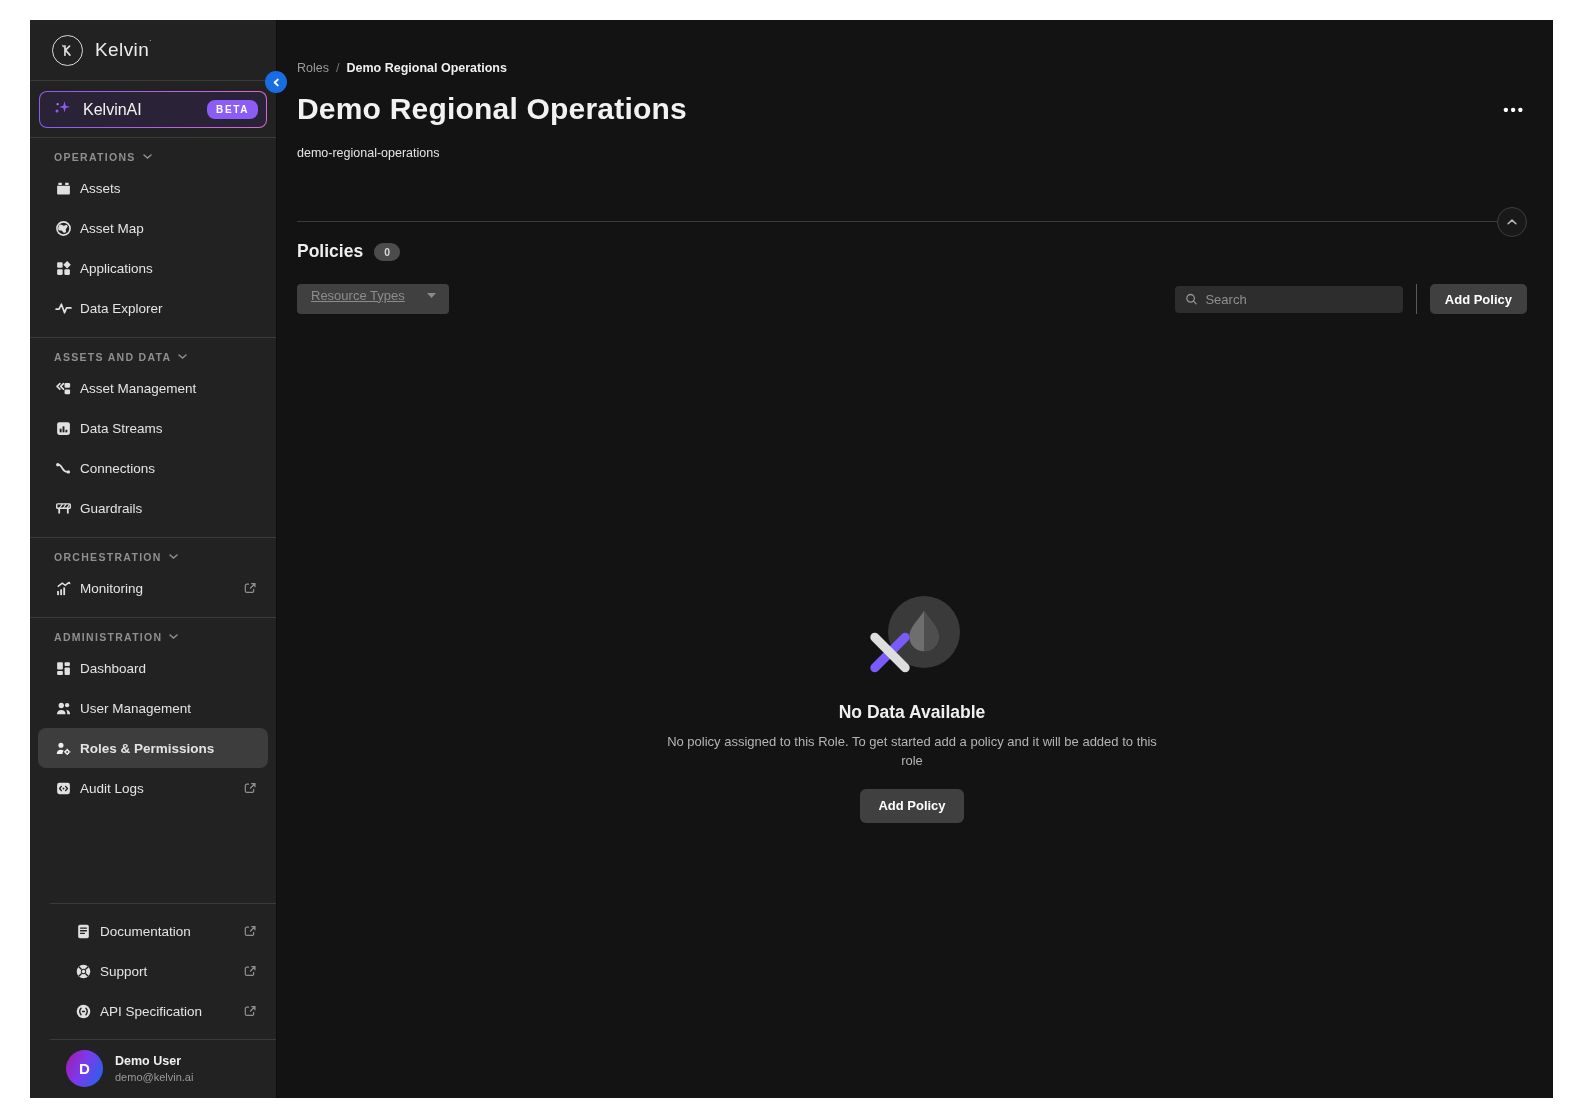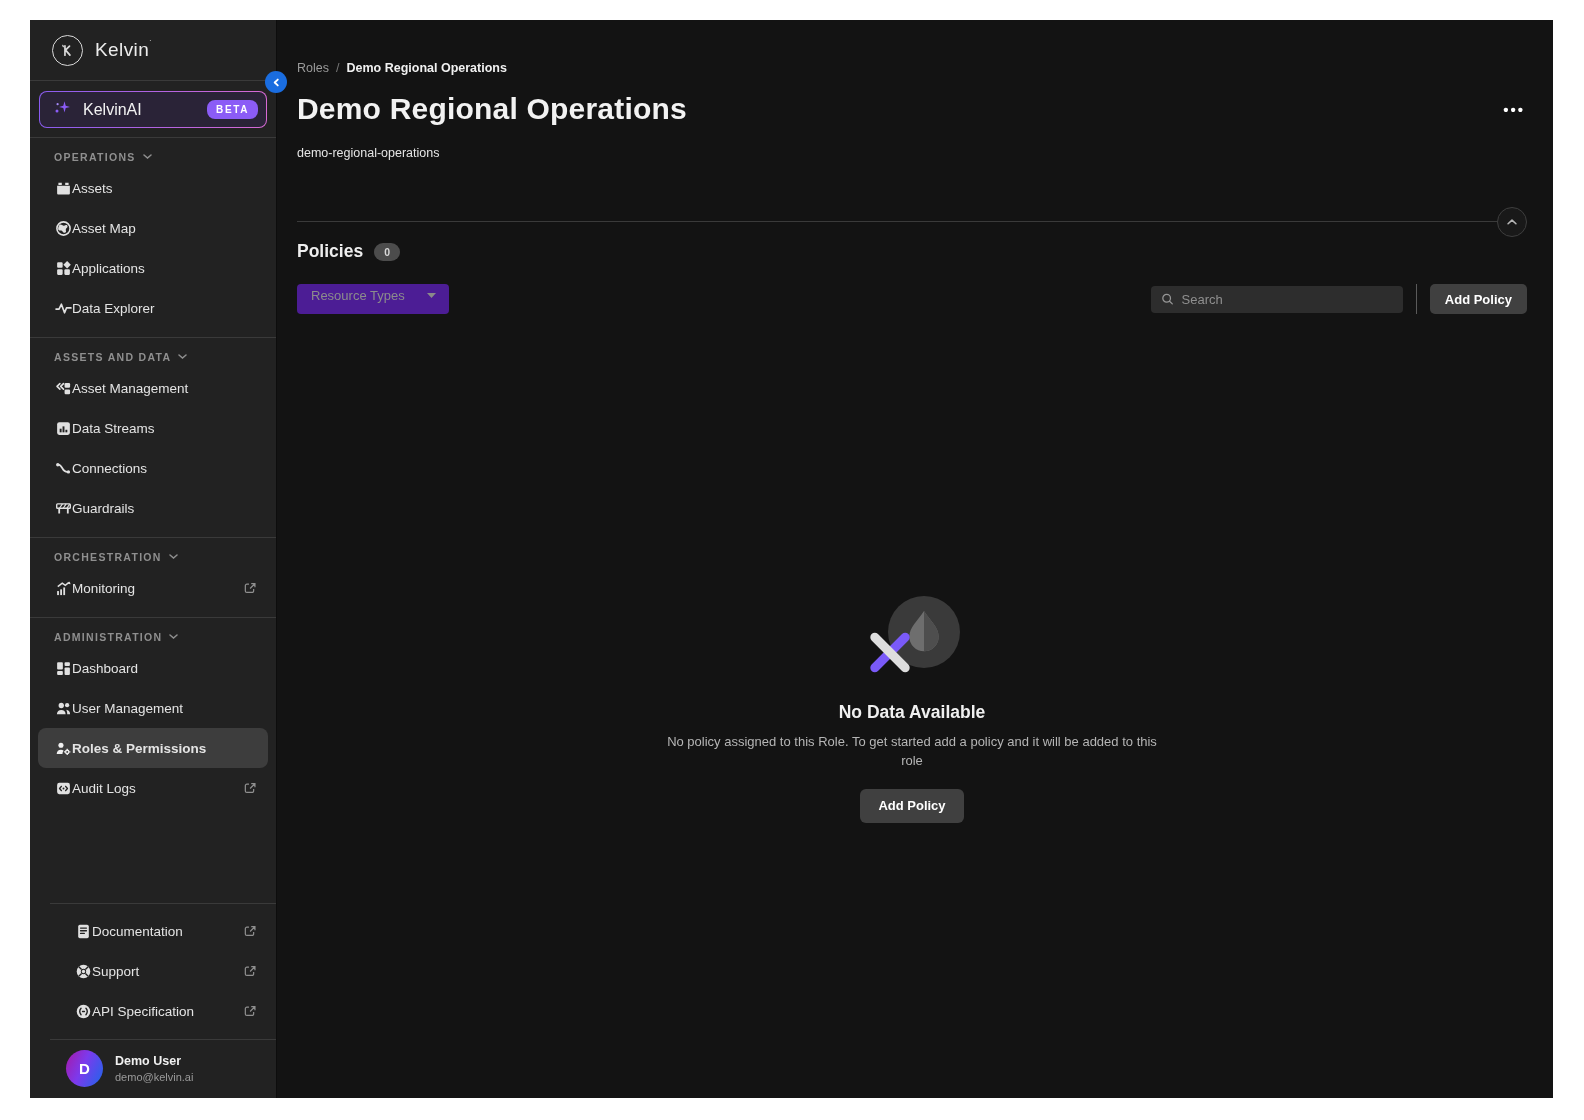--- a/index.html
+++ b/index.html
@@ -12,21 +12,21 @@
   .logo-circle { width:31px; height:31px; border:1.7px solid #d9d9d9; border-radius:50%; display:flex; align-items:center; justify-content:center; }
   .brand-name { color:#ececec; font-size:19px; letter-spacing:.4px; position:relative; }
   .brand-mark { font-size:9px; vertical-align:top; color:#bcbcbc; }
   .ai-item { margin:10px 9px 9px; height:37px; border-radius:8px; border:1px solid transparent;
     background:linear-gradient(#2a2337,#2a2337) padding-box, linear-gradient(90deg,#8a5cf0,#d76ad4) border-box;
     display:flex; align-items:center; gap:12px; padding:0 8px 0 13px; cursor:pointer; flex-shrink:0; }
   .ai-label { color:#f2f2f2; font-size:16px; }
   .beta-badge { margin-left:auto; background:#8b5cf6; color:#ffffff; font-size:10px; font-weight:bold; letter-spacing:1.6px; padding:4px 9px; border-radius:8px; }
   .sb-divider { height:1px; background:#3a3a3a; flex-shrink:0; }
   .nav-heading { display:flex; align-items:center; gap:7px; padding:13px 0 5px 24px; font-size:10.5px; font-weight:bold; letter-spacing:1.3px; color:#8f8f8f; flex-shrink:0; }
-  .nav-item { display:flex; align-items:center; height:40px; margin:0 8px; padding:0 11px 0 16px; gap:0; border-radius:8px; color:#e4e4e4; font-size:13.5px; cursor:pointer; flex-shrink:0; }
+  .nav-item { display:flex; align-items:center; height:40px; margin:0 8px; padding:0 11px 0 16px; gap:8px; border-radius:8px; color:#e4e4e4; font-size:13.5px; cursor:pointer; flex-shrink:0; }
   .nav-item.selected { background:#3d3d3d; font-weight:bold; }
   .nav-item .ico { width:18px; display:flex; justify-content:center; }
   .ext { margin-left:auto; display:flex; }
   .sb-footer { margin-top:auto; flex-shrink:0;padding-left:20px; }
   .user-row { display:flex; align-items:center; gap:12px; padding:10px 16px 12px 16px; height:58px; cursor:pointer; }
   .avatar { width:37px; height:37px; border-radius:50%; background:linear-gradient(115deg,#a21caf 5%,#7c3aed 45%,#2563eb 95%); color:#fff; font-size:15px; font-weight:bold; display:flex; align-items:center; justify-content:center; flex-shrink:0; }
   .user-name { color:#f0f0f0; font-size:12.5px; font-weight:bold; }
   .user-email { color:#9a9a9a; font-size:11px; margin-top:3px; }
   .collapse-btn { position:absolute; left:235px; top:51px; width:22px; height:22px; border-radius:50%; background:#1a6de0; display:flex; align-items:center; justify-content:center; z-index:6; cursor:pointer; }
 
@@ -40,23 +40,23 @@
   .page-title { color:#f2f2f2; font-size:30px; font-weight:bold; letter-spacing:.2px; }
   .more-btn { color:#ffffff; font-size:15px; font-weight:bold; letter-spacing:2px; cursor:pointer; padding:4px 2px; }
   .page-subtitle { color:#e5e5e5; font-size:12.5px; margin-top:20px; }
   .divider-row { position:relative; margin-top:47px; height:30px; }
   .divider-row .line { position:absolute; top:14px; left:0; right:14px; height:1px; background:#3a3a3a; }
   .panel-toggle { position:absolute; right:0; top:0; width:30px; height:30px; border-radius:50%; background:#191919; border:1px solid #3e3e3e; display:flex; align-items:center; justify-content:center; cursor:pointer; }
   .policies-head { display:flex; align-items:center; gap:11px; margin-top:4px; }
   .policies-title { color:#eeeeee; font-size:17.5px; font-weight:bold; }
   .count-badge { background:#4c4c4c; color:#d8d8d8; font-size:10.5px; font-weight:bold; padding:3px 10px; border-radius:10px; }
   .toolbar { display:flex; align-items:center; margin-top:22px; }
-  .filter-btn { display:flex; align-items:center; gap:22px; background:#4c1d95; color:#8c8c8c; height:30px; padding:0 13px 8px 14px; border-radius:4px; font-size:13px; cursor:pointer; }
+  .filter-btn { display:flex; align-items:center; gap:22px; background:#404040; color:#8c8c8c; height:30px; padding:0 13px 8px 14px; border-radius:4px; font-size:13px; cursor:pointer;text-decoration:underline; }
   .toolbar-right { margin-left:auto; display:flex; align-items:center; gap:13px; }
-  .search-box { display:flex; align-items:center; gap:8px; background:#2d2d2d; border-radius:4px; height:27px; width:252px; padding:0 10px; }
+  .search-box { display:flex; align-items:center; gap:8px; background:#2d2d2d; border-radius:4px; height:27px; width:228px; padding:0 10px; }
   .search-box input { background:transparent; border:none; outline:none; color:#dddddd; font-size:13px; width:100%; font-family:"Liberation Sans",sans-serif; }
   .search-box input::placeholder { color:#8f8f8f; }
   .vdiv { width:1px; height:30px; background:#5a5a5a; }
   .btn-primary { background:#404040; color:#ffffff; font-size:13px; font-weight:bold; height:30px; padding:0 15px; border:none; border-radius:5px; cursor:pointer; font-family:"Liberation Sans",sans-serif; }
   .btn-primary.lg { height:34px; padding:0 18px; border-radius:6px; }
 
   
   .empty { display:flex; flex-direction:column; align-items:center; margin-top:282px; }
   .empty-icon { position:relative; width:100px; height:84px; }
   .empty-circle { position:absolute; left:26px; top:0; width:72px; height:72px; border-radius:50%; background:#3a3a3a; display:flex; align-items:center; justify-content:center; }

